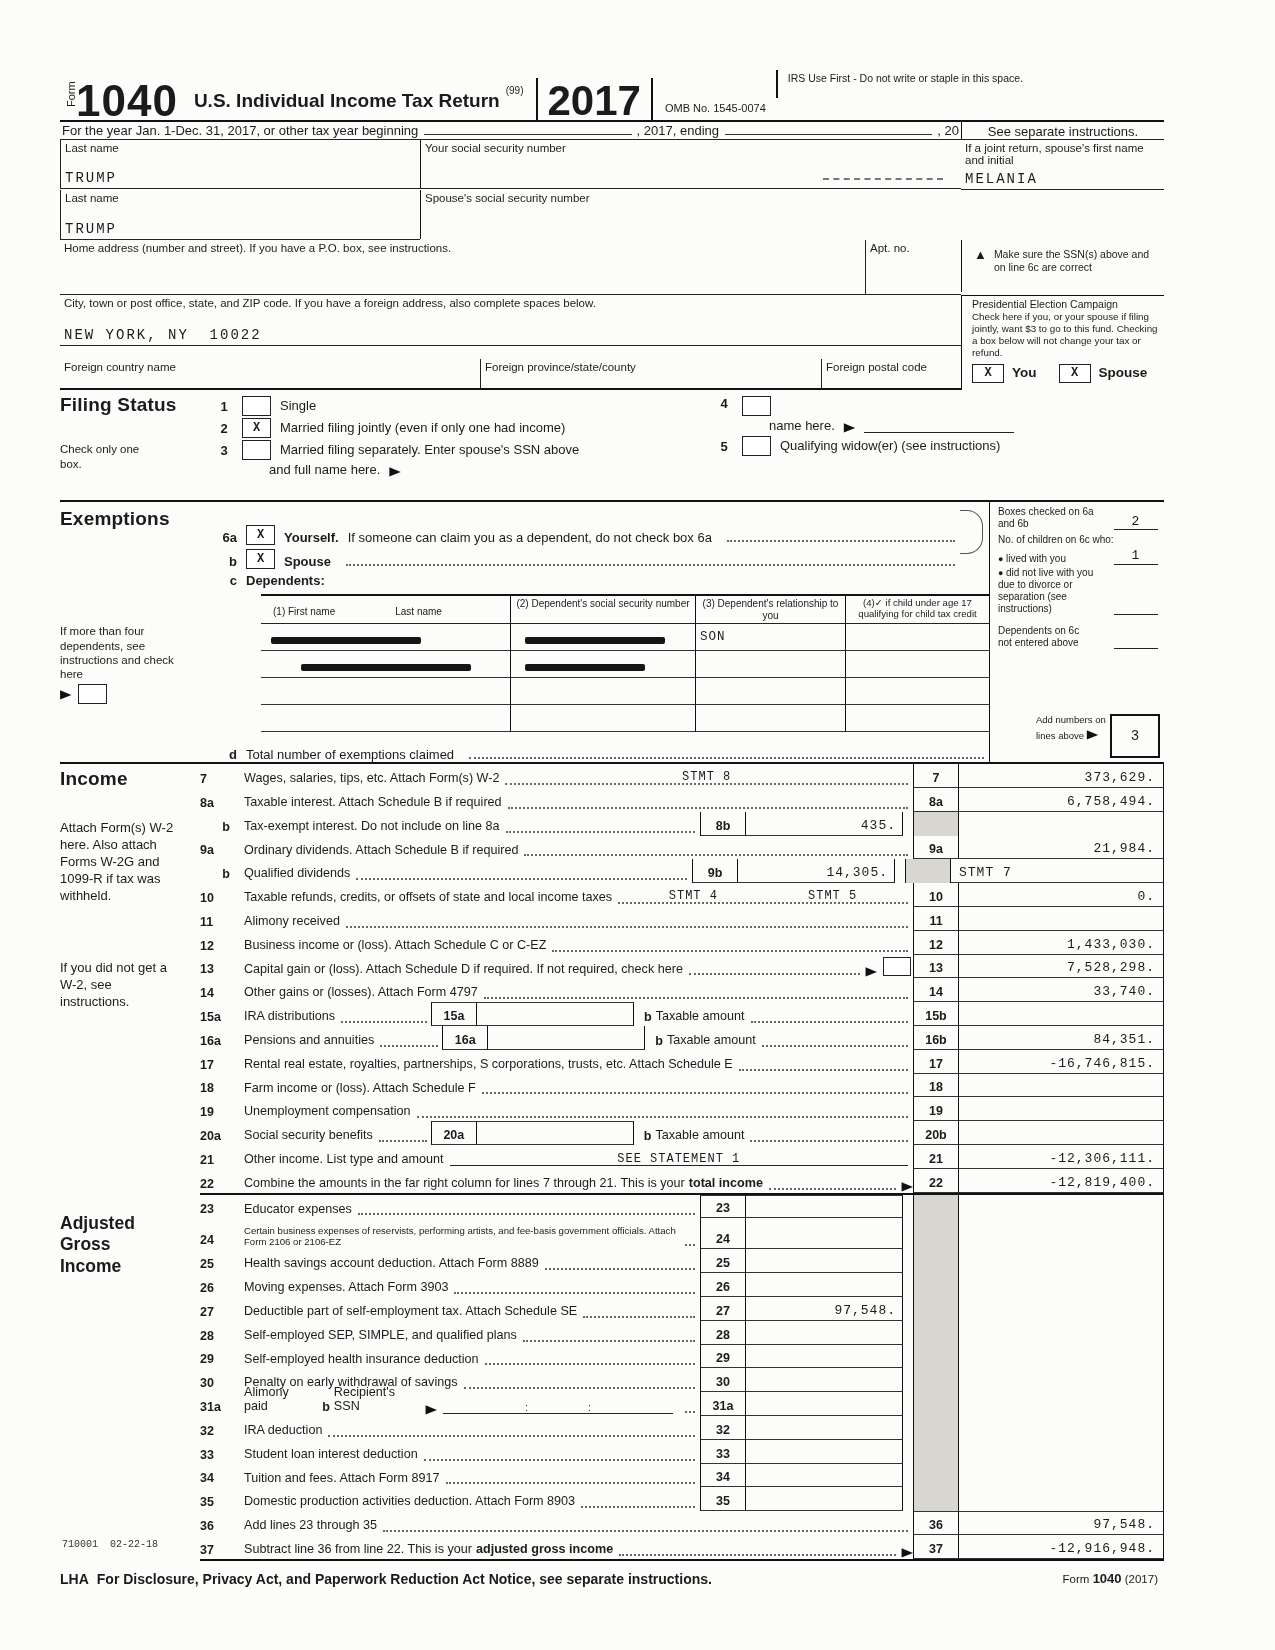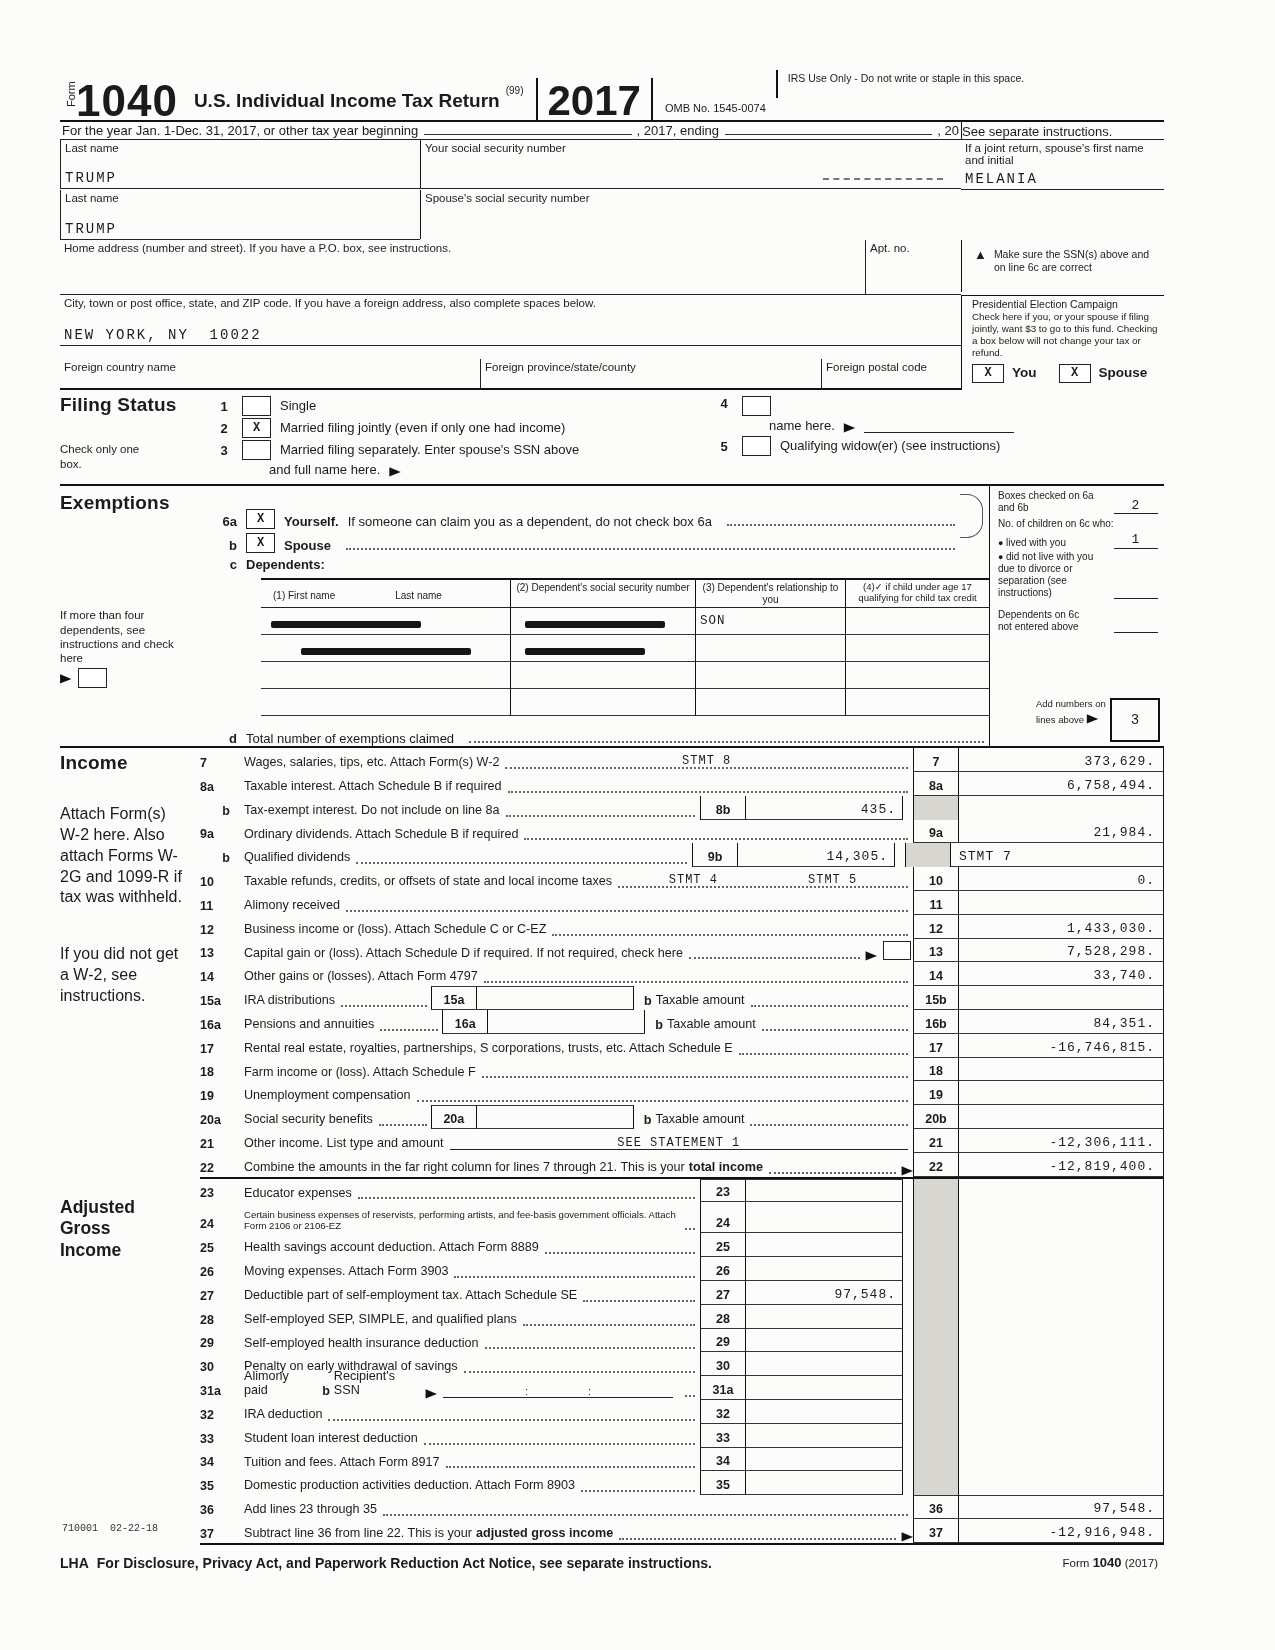--- a/index.html
+++ b/index.html
@@ -26,37 +26,37 @@
   .yearbox{font-size:42px;font-weight:bold;line-height:.8;padding:6px 10px 2px 10px;
            border-left:2.2px solid #111;border-right:2.2px solid #111;margin-left:4px;}
   .omb{font-size:11px;margin:0 10px 6px 12px;}
   .irsuse{font-size:10.5px;margin-bottom:22px;border-left:2px solid #111;padding:2px 0 14px 10px;}
   
   .ident{display:grid;grid-template-columns:360px 541px 203px;border-bottom:0;}
   .cell{border-bottom:1.5px solid #222;position:relative;padding:2px 4px;}
   .lab{font-size:11.5px;color:#222;}
   .val{position:absolute;left:4px;bottom:2px;font-size:14px;letter-spacing:2px;}
   .taxyear{grid-column:1/3;display:flex;align-items:flex-end;font-size:13px;border-bottom:1.4px solid #222;padding:1px 2px;}
-  .seesep{font-size:13px;text-align:left;border-bottom:1.4px solid #222;border-left:1.8px solid #111;padding-top:2px;}
+  .seesep{font-size:13px;text-align:center;border-bottom:1.4px solid #222;border-left:1.8px solid #111;padding-top:2px;}
   .rpanel{border-left:1.8px solid #111;}
   .ssndash{position:absolute;right:18px;bottom:8px;width:120px;border-bottom:2px dashed #777;}
   .addrrow{display:grid;grid-template-columns:805px 96px;grid-column:1/3;}
   .aptcell{border-left:1.5px solid #222;border-bottom:1.5px solid #222;padding:2px 4px;}
   .warn{display:flex;gap:7px;font-size:10.5px;padding:8px 2px 0 12px;line-height:1.25;}
   .tri{font-size:13px;line-height:1;}
   .camp{border-top:1.9px solid #111;padding:2px 2px 0 10px;font-size:9.8px;line-height:1.22;}
   .campT{font-size:10.5px;}
   .campboxes{display:flex;align-items:center;gap:8px;margin-top:5px;}
   .campboxes .cb{width:30px;height:17px;}
   .camplbl{font-size:13.5px;font-weight:bold;margin-right:14px;}
   .foreignrow{display:grid;grid-template-columns:420px 341px 140px;grid-column:1/3;}
   .fcell{border-bottom:2.2px solid #111;padding:2px 4px;}
   .fcell+.fcell{border-left:1.5px solid #222;}
   
-  .fs{display:grid;grid-template-columns:155px 500px 449px;padding-top:4px;border-bottom:2.2px solid #111;padding-bottom:4px;}
+  .fs{display:grid;grid-template-columns:155px 500px 449px;padding-top:4px;border-bottom:2.2px solid #111;padding-bottom:20px;}
   .secH{font-size:19px;font-weight:bold;letter-spacing:.2px;}
   .secnote{font-size:11.5px;margin-top:26px;line-height:1.3;width:80px;}
   .fsrow{display:flex;align-items:center;gap:9px;margin:2px 0;font-size:13px;}
   .fsnum{width:18px;text-align:center;font-weight:bold;font-size:13px;flex:0 0 auto;}
   .fsrow .txt{line-height:1.25;}
   .indent{margin-left:54px;}
   .shortline{display:inline-block;width:150px;border-bottom:1.4px solid #222;height:12px;}
   
   .ex{display:grid;grid-template-columns:155px 774px 175px;border-bottom:2.2px solid #111;}
   .exleft{padding-top:6px;position:relative;}
@@ -80,21 +80,21 @@
   .exstat{display:flex;justify-content:space-between;align-items:flex-end;padding-right:6px;}
   .exstatval{border-bottom:1.5px solid #222;width:44px;text-align:center;font-size:13px;letter-spacing:1px;}
   .exblank{border-bottom:1.5px solid #222;width:44px;height:12px;}
   .bullet{font-size:9px;}
   .totbox{position:absolute;right:4px;bottom:4px;width:46px;height:40px;border:2px solid #111;
           display:flex;align-items:center;justify-content:center;font-size:14px;}
   .addnum{position:absolute;right:56px;bottom:20px;width:72px;font-size:9.5px;line-height:1.15;}
   
   .sect{display:grid;grid-template-columns:140px 964px;}
   .sideL{position:relative;}
-  .sidenote{font-size:16px;line-height:1.3;width:122px;position:absolute;}
+  .sidenote{font-size:13px;line-height:1.3;width:122px;position:absolute;}
   .ir{display:flex;align-items:flex-end;height:23.8px;font-size:12.6px;}
   .ln{width:44px;text-align:left;font-weight:bold;font-size:12.5px;flex:0 0 auto;padding-bottom:2px;}
   .lb{padding-bottom:2px;line-height:1.1;}
   .rn{width:44px;flex:0 0 auto;text-align:center;font-weight:bold;font-size:12.5px;
       border-left:1.7px solid #111;border-right:1.7px solid #111;border-bottom:1.2px solid #333;
       align-self:stretch;display:flex;align-items:flex-end;justify-content:center;padding-bottom:2px;}
   .rv{width:196px;flex:0 0 auto;text-align:right;font-size:13px;border-bottom:1.2px solid #333;
       border-right:1.8px solid #111;align-self:stretch;display:flex;align-items:flex-end;
       justify-content:flex-end;padding:0 8px 2px 0;letter-spacing:1px;}
   .rv.noline{border-bottom:none;}
@@ -128,21 +128,21 @@
 <div class="page">
 <div class="inner">
 
   <div class="hdr">
     <span class="formword">Form</span>
     <span class="form1040">1040</span>
     <span class="htitle">U.S. Individual Income Tax Return</span>
     <span class="code99">(99)</span>
     <span class="yearbox">2017</span>
     <span class="omb">OMB No. 1545-0074</span>
-    <span class="irsuse">IRS Use Only - Do not write or staple in this space.</span>
+    <span class="irsuse">IRS Use First - Do not write or staple in this space.</span>
   </div>
 
   <div class="ident">
     <div class="taxyear">
       <span>For the year Jan. 1-Dec. 31, 2017, or other tax year beginning</span>
       <span class="leader" style="border-bottom:1.2px solid #333;"></span>
       <span>, 2017, ending</span>
       <span class="leader" style="border-bottom:1.2px solid #333;"></span>
       <span>, 20</span>
     </div>

